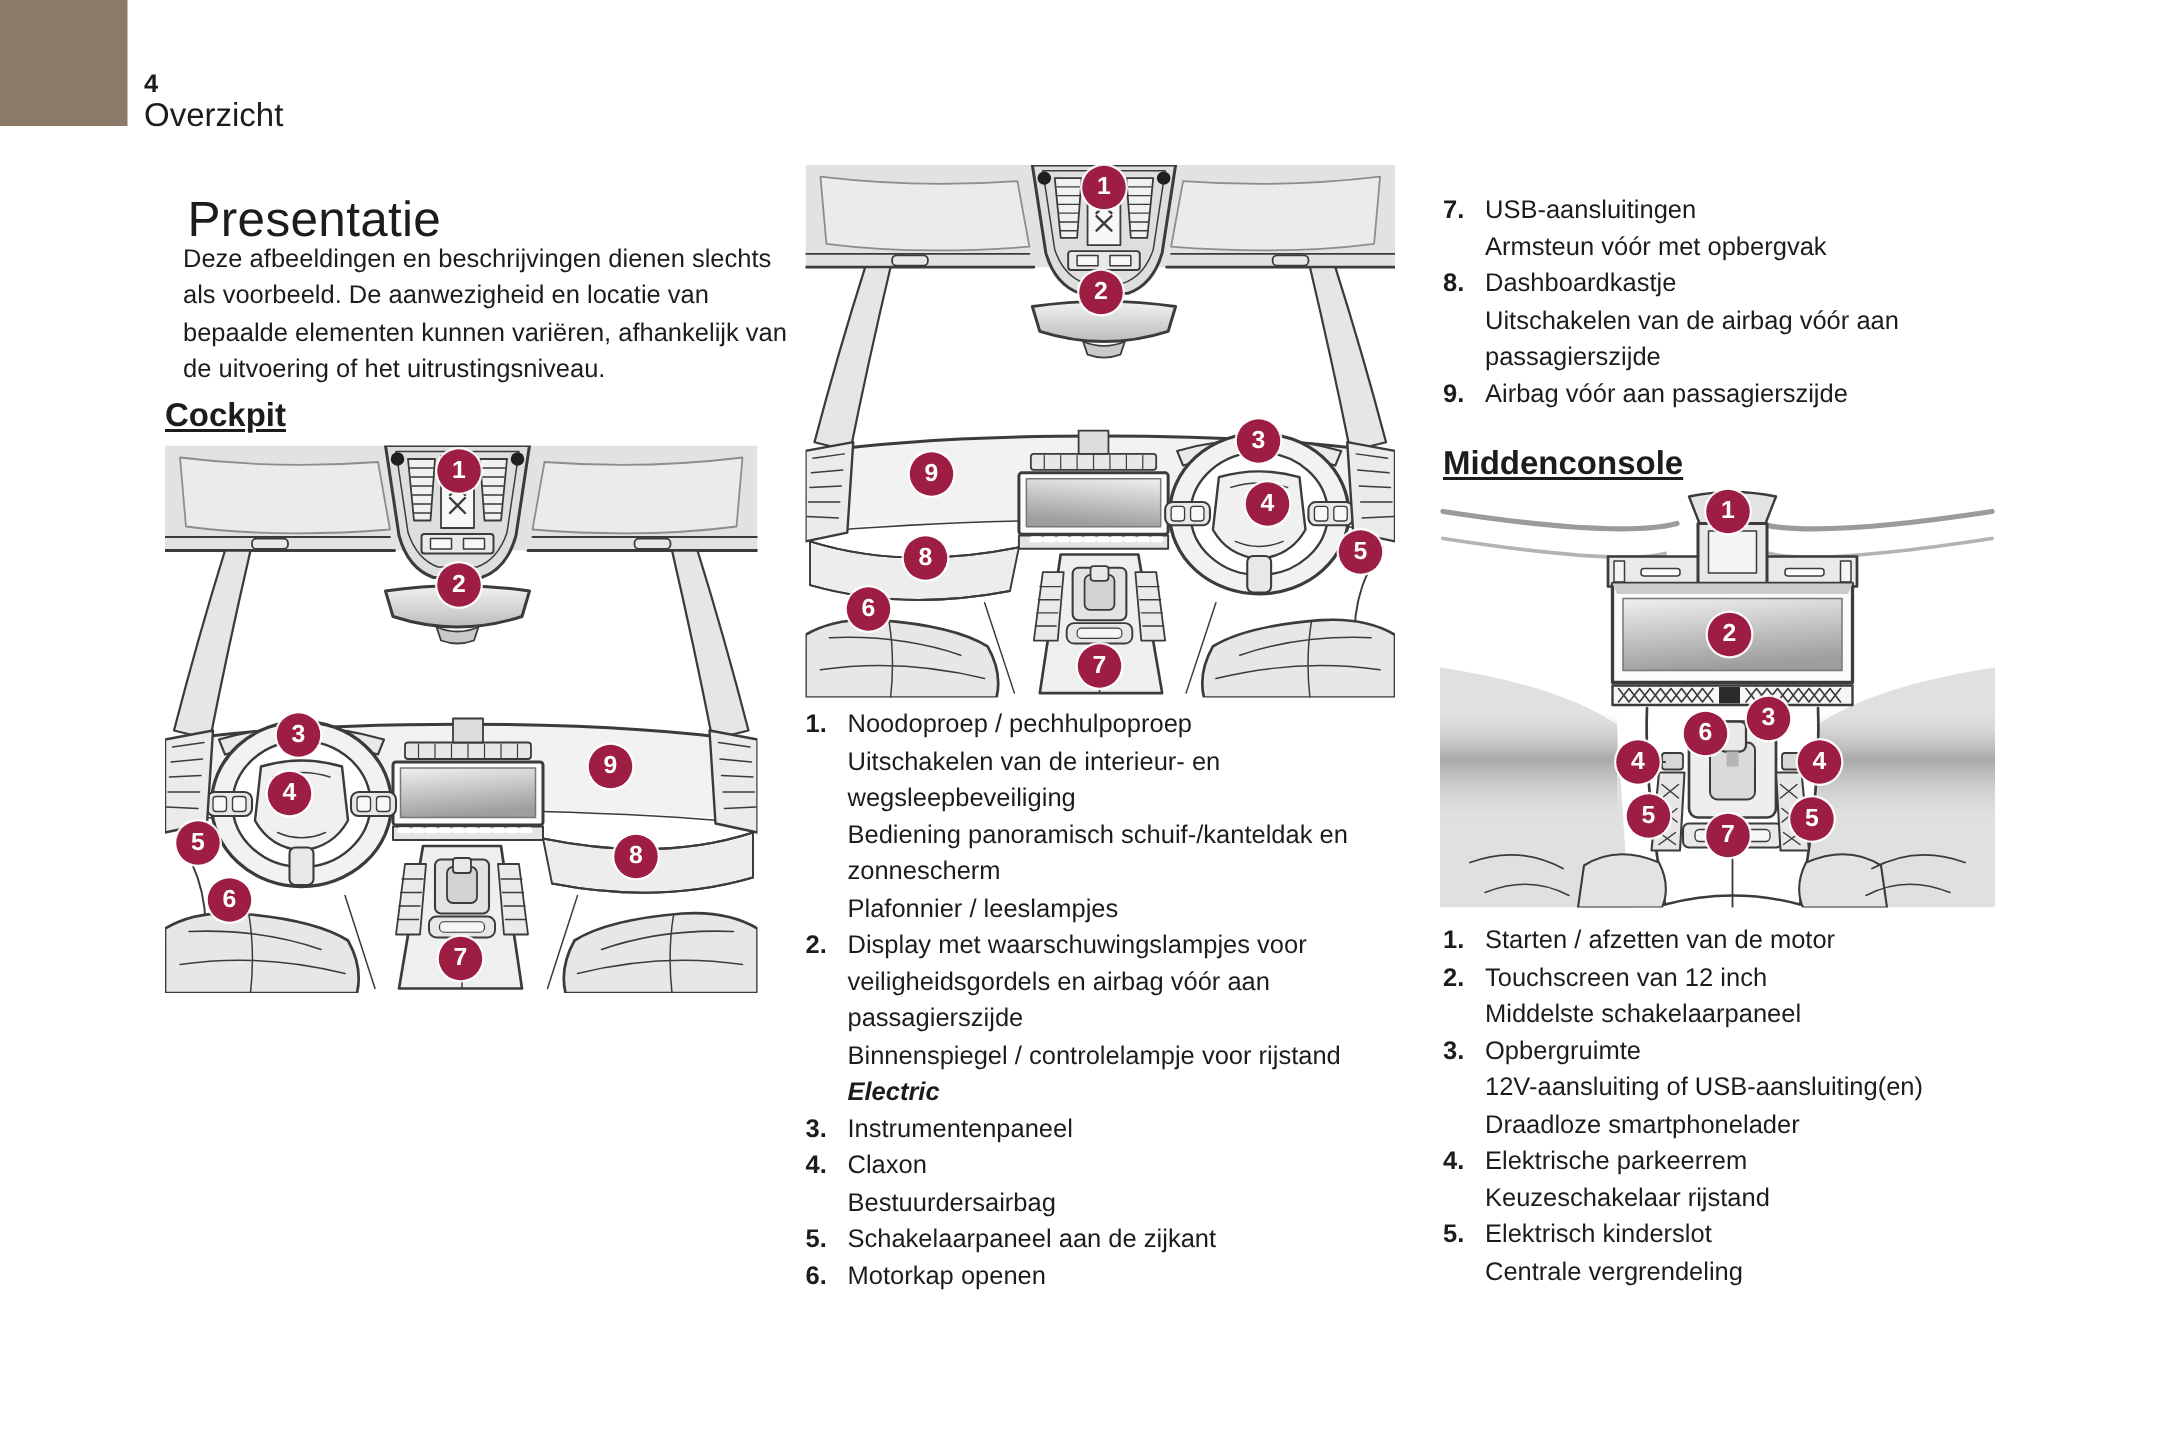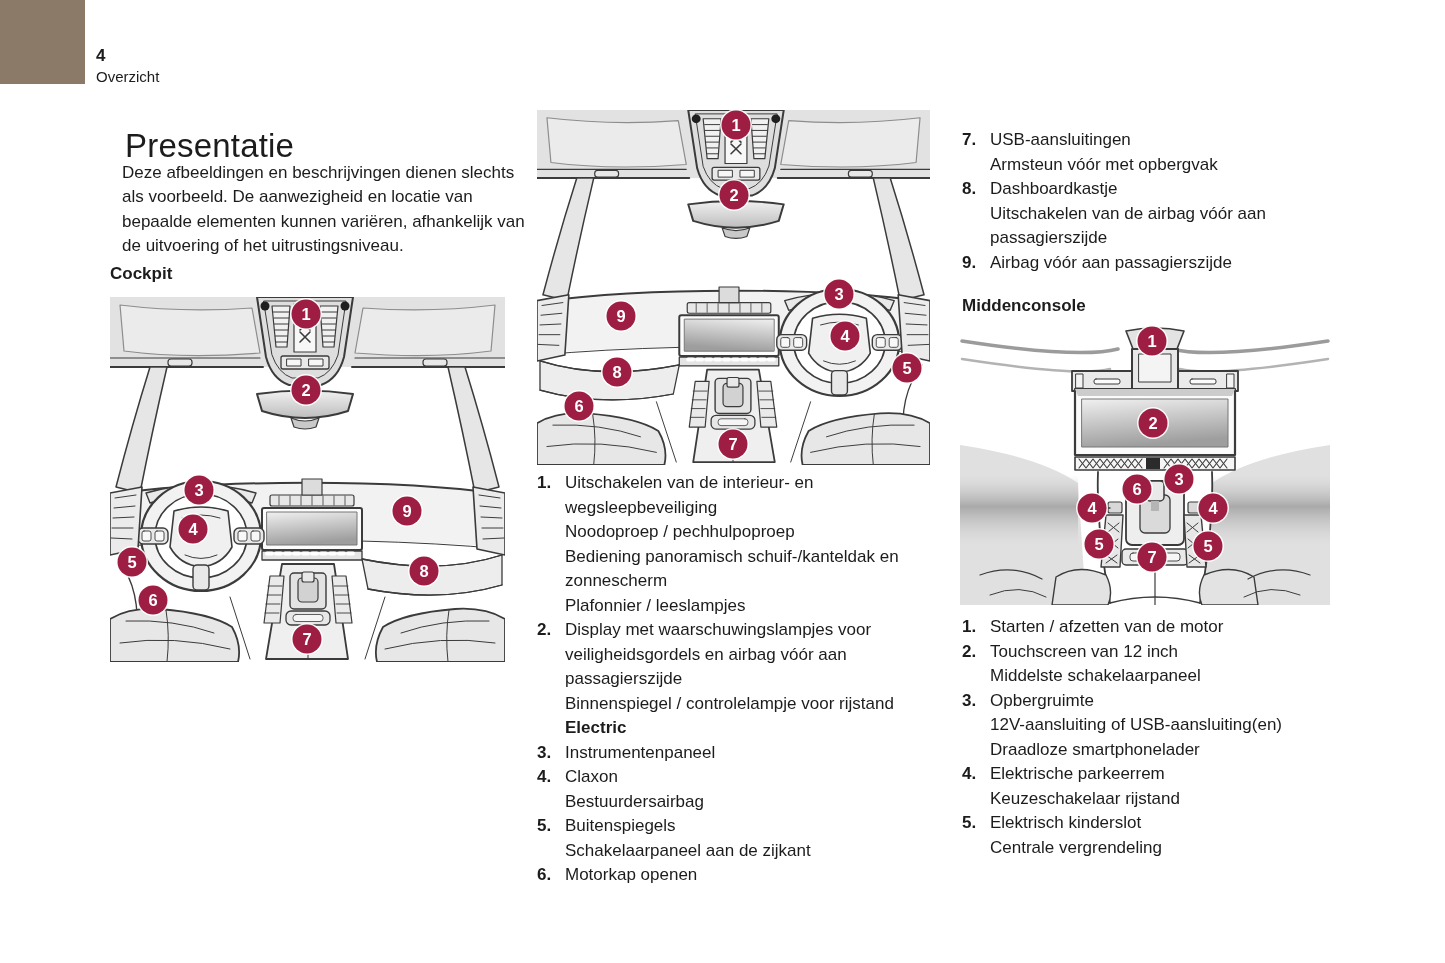--- a/index.html
+++ b/index.html
@@ -3,42 +3,42 @@
 <meta charset="utf-8">
 <style>
   html,body{margin:0;padding:0;background:#ffffff;}
   .page{
     position:relative;width:1445px;height:963px;background:#ffffff;overflow:hidden;
     font-family:"Liberation Sans","DejaVu Sans",sans-serif;color:#1c1c1c;
     -webkit-font-smoothing:antialiased;
   }
   .corner{position:absolute;left:0;top:0;width:85px;height:84px;background:var(--corner,#8b7a68);}
   .pagenum{position:absolute;left:96px;top:46px;font-size:17px;font-weight:700;line-height:19px;}
-  .section{position:absolute;left:96px;top:66px;font-size:15px;line-height:21px;}
+  .section{position:absolute;left:96px;top:66px;font-size:22px;line-height:21px;}
   .title{position:absolute;left:110px;top:112px;font-size:33px;font-weight:500;letter-spacing:.2px;}
   .intro{position:absolute;left:122px;top:161px;width:404px;font-size:17px;line-height:24.4px;}
-  .subhead{position:absolute;font-size:17px;font-weight:700;}
+  .subhead{position:absolute;font-size:22px;font-weight:700;text-decoration:underline;}
   .h-cockpit{left:110px;top:264px;}
   .h-console{left:962px;top:296px;}
 
   .fig{position:absolute;}
   .fig svg{position:absolute;left:0;top:0;width:100%;height:100%;color:#3b3b3b;}
   .badge{
     position:absolute;width:29px;height:29px;border-radius:50%;
     background:var(--badge,#9d1d43);color:#fff;font-weight:700;font-size:16.5px;
     display:flex;align-items:center;justify-content:center;
     transform:translate(-50%,-50%);
     box-shadow:0 0 0 1.5px rgba(255,255,255,.9);
     line-height:1;
   }
   .list{position:absolute;font-size:17px;line-height:24.5px;}
   .li{display:flex;}
   .num{width:28px;flex:none;font-weight:700;}
   .lines{flex:1;}
-  .line.b{font-weight:700;}
+  .line.b{font-weight:700;font-style:italic;}
   .defs-holder{position:absolute;width:0;height:0;overflow:hidden;}
 </style>
 </head>
 <body>
 
 <div class="defs-holder">
 <svg xmlns="http://www.w3.org/2000/svg" width="0" height="0">
   <defs>
     <linearGradient id="mirrorGrad" x1="0" y1="0" x2="0" y2="1">
       <stop offset="0" stop-color="#f1f1f1"></stop>
@@ -252,22 +252,22 @@
       <div class="badge" style="left: 253px; top: 183px;">4</div>
       <div class="badge" style="left: 139px; top: 219px;">5</div>
       <div class="badge" style="left: 248px; top: 221px;">5</div>
       <div class="badge" style="left: 192px; top: 232px;">7</div>
     </div>
 
   <div class="list" style="left:537px;top:471px;width:400px;">
       <div class="li">
         <span class="num">1.</span>
         <div class="lines">
+          <div class="line">Noodoproep / pechhulpoproep</div>
           <div class="line">Uitschakelen van de interieur- en wegsleepbeveiliging</div>
-          <div class="line">Noodoproep / pechhulpoproep</div>
           <div class="line">Bediening panoramisch schuif-/kanteldak en zonnescherm</div>
           <div class="line">Plafonnier / leeslampjes</div>
         </div>
       </div>
       <div class="li">
         <span class="num">2.</span>
         <div class="lines">
           <div class="line">Display met waarschuwingslampjes voor veiligheidsgordels en airbag vóór aan passagierszijde</div>
           <div class="line">Binnenspiegel / controlelampje voor rijstand</div>
           <div class="line b">Electric</div>
@@ -282,21 +282,20 @@
       <div class="li">
         <span class="num">4.</span>
         <div class="lines">
           <div class="line">Claxon</div>
           <div class="line">Bestuurdersairbag</div>
         </div>
       </div>
       <div class="li">
         <span class="num">5.</span>
         <div class="lines">
-          <div class="line">Buitenspiegels</div>
           <div class="line">Schakelaarpaneel aan de zijkant</div>
         </div>
       </div>
       <div class="li">
         <span class="num">6.</span>
         <div class="lines">
           <div class="line">Motorkap openen</div>
         </div>
       </div>
     </div>

